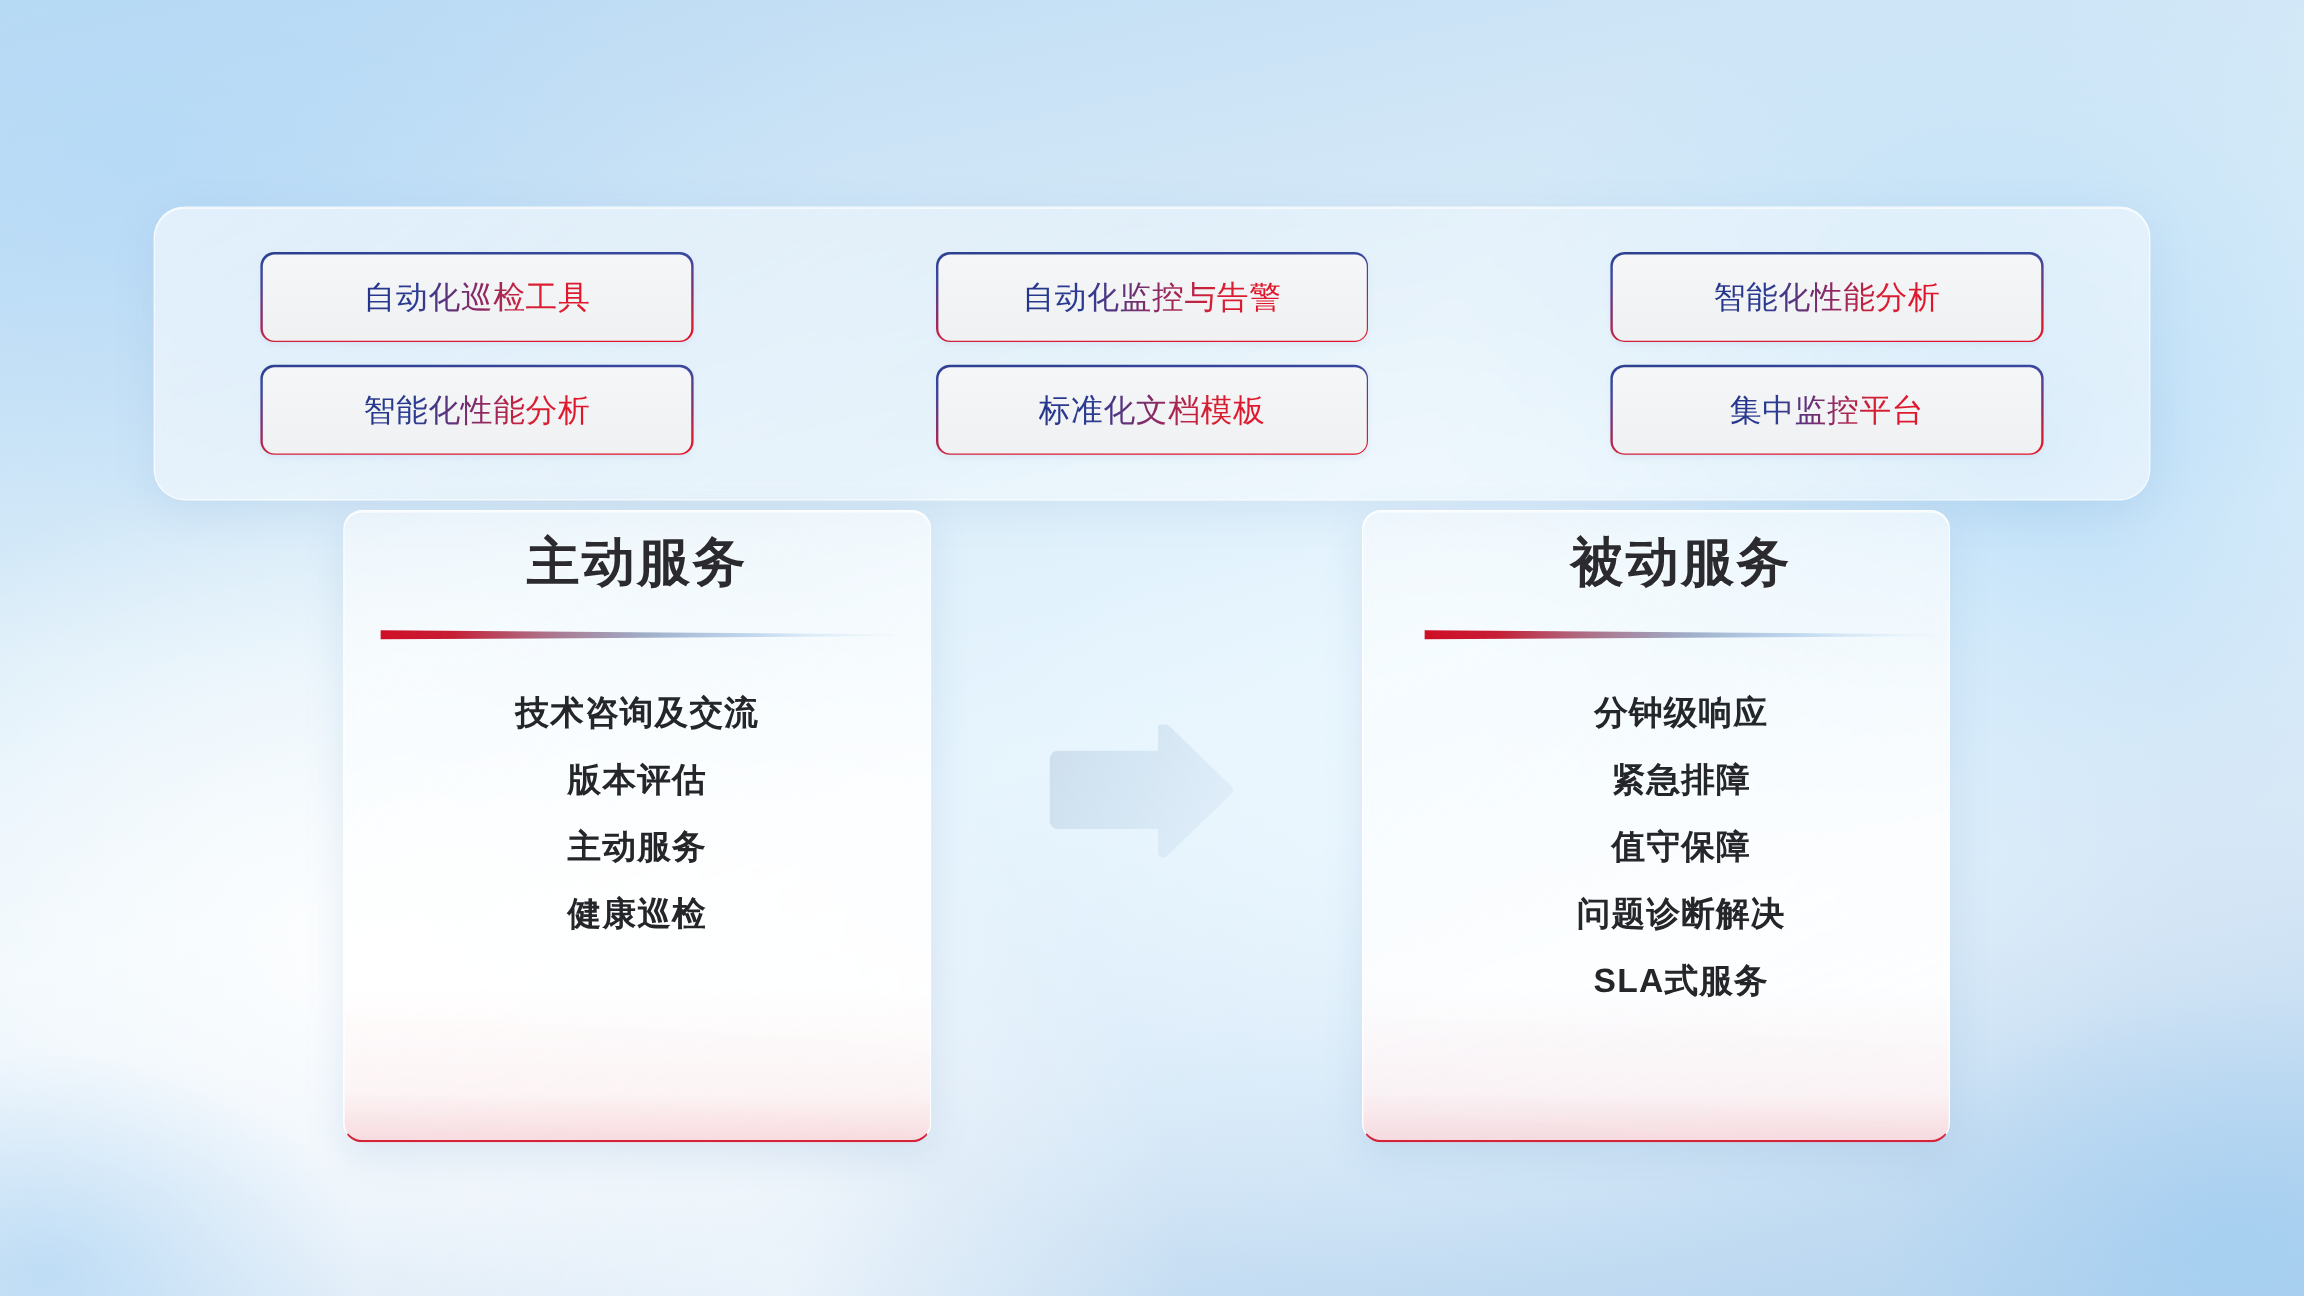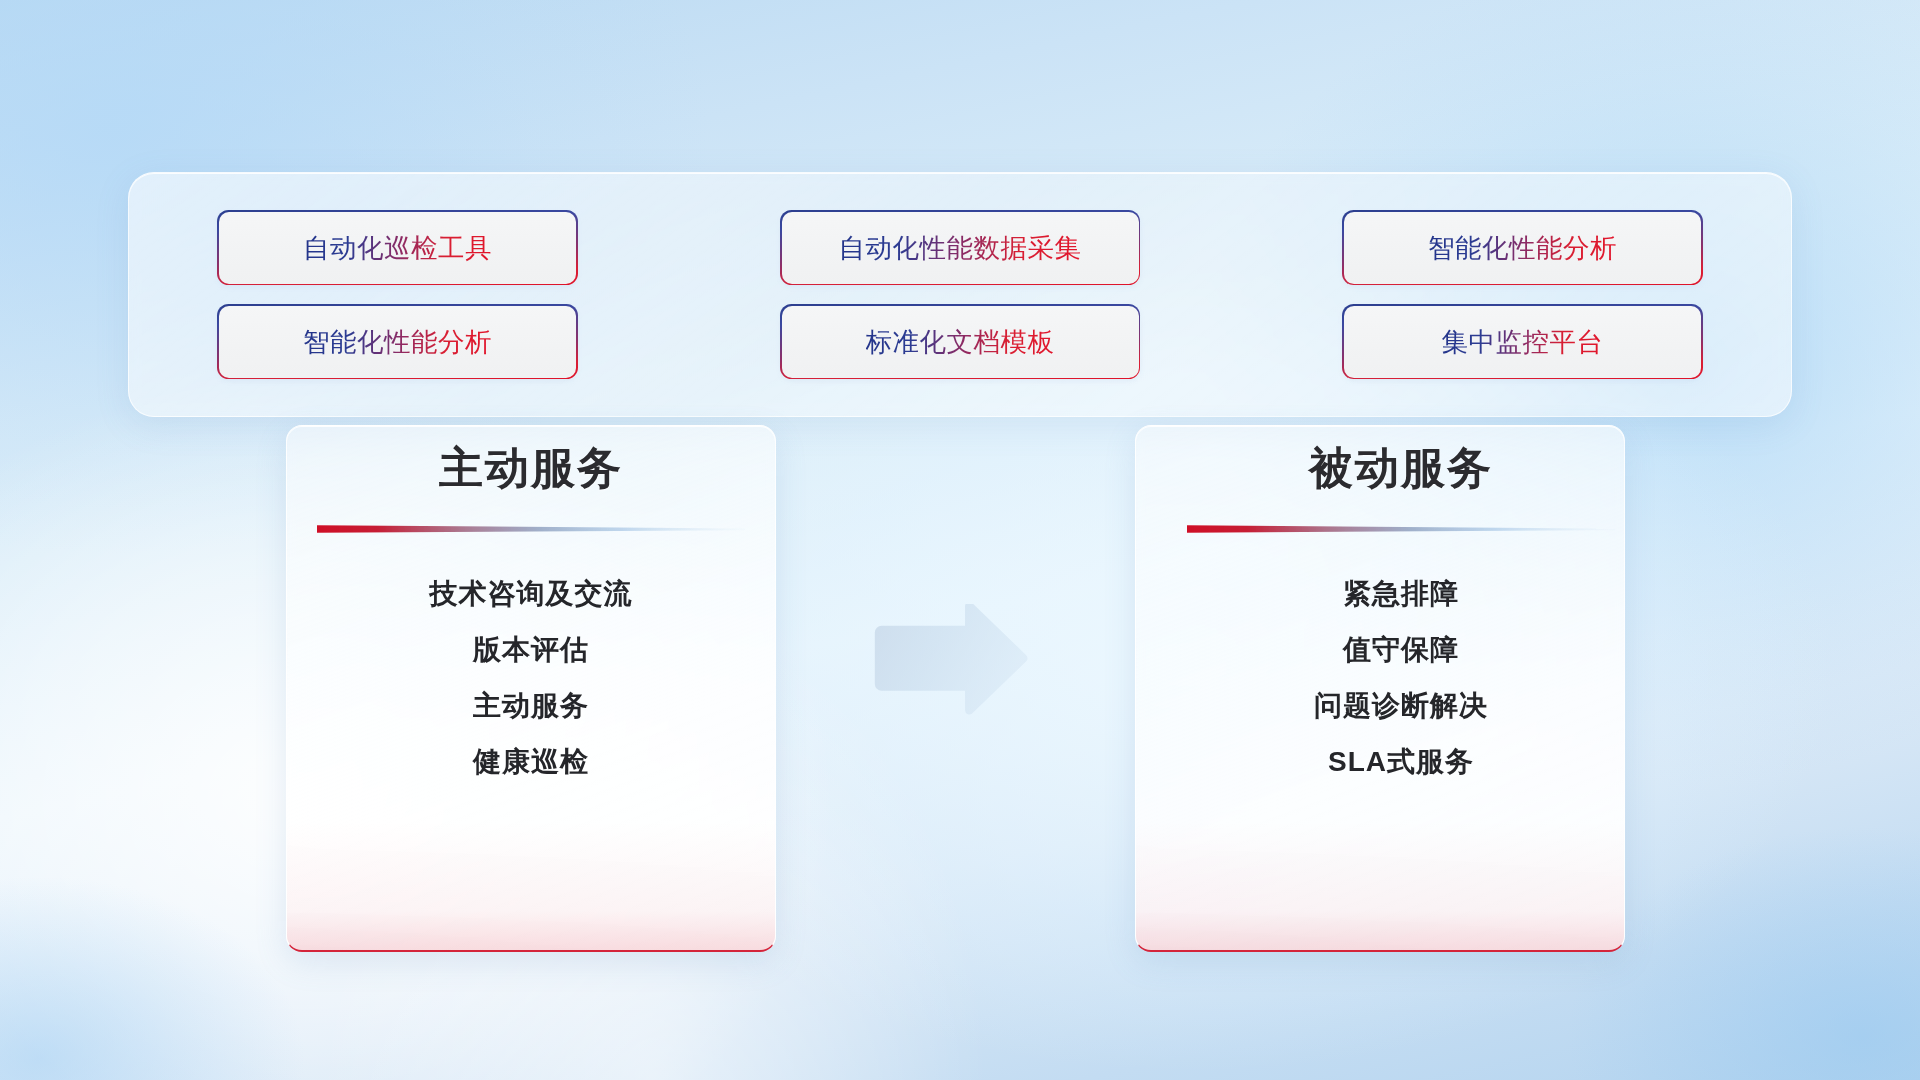--- a/index.html
+++ b/index.html
@@ -189,21 +189,21 @@
 
 <div id="stage">
 
   <section id="tag-panel">
 
     <div class="tag-row">
       <div class="tag">
         <span class="tag-label">自动化巡检工具</span>
       </div>
       <div class="tag">
-        <span class="tag-label">自动化性能数据采集</span>
+        <span class="tag-label">自动化监控与告警</span>
       </div>
       <div class="tag">
         <span class="tag-label">智能化性能分析</span>
       </div>
     </div>
 
     <div class="tag-row">
       <div class="tag">
         <span class="tag-label">智能化性能分析</span>
       </div>
@@ -279,20 +279,21 @@
             <stop offset="52%" stop-color="#7b8fb3" stop-opacity="0.70"></stop>
             <stop offset="72%" stop-color="#8fb6dd" stop-opacity="0.52"></stop>
             <stop offset="100%" stop-color="#cfe4f5" stop-opacity="0.08"></stop>
           </linearGradient>
         </defs>
         <polygon points="0,1.2 428,4.6 428,6.2 0,8.8" fill="url(#divGradR)"></polygon>
       </svg>
     </div>
 
     <ul class="card-list">
+      <li>分钟级响应</li>
       <li>紧急排障</li>
       <li>值守保障</li>
       <li>问题诊断解决</li>
       <li>SLA式服务</li>
     </ul>
   </section>
 
 </div>
 
 </body></html>

